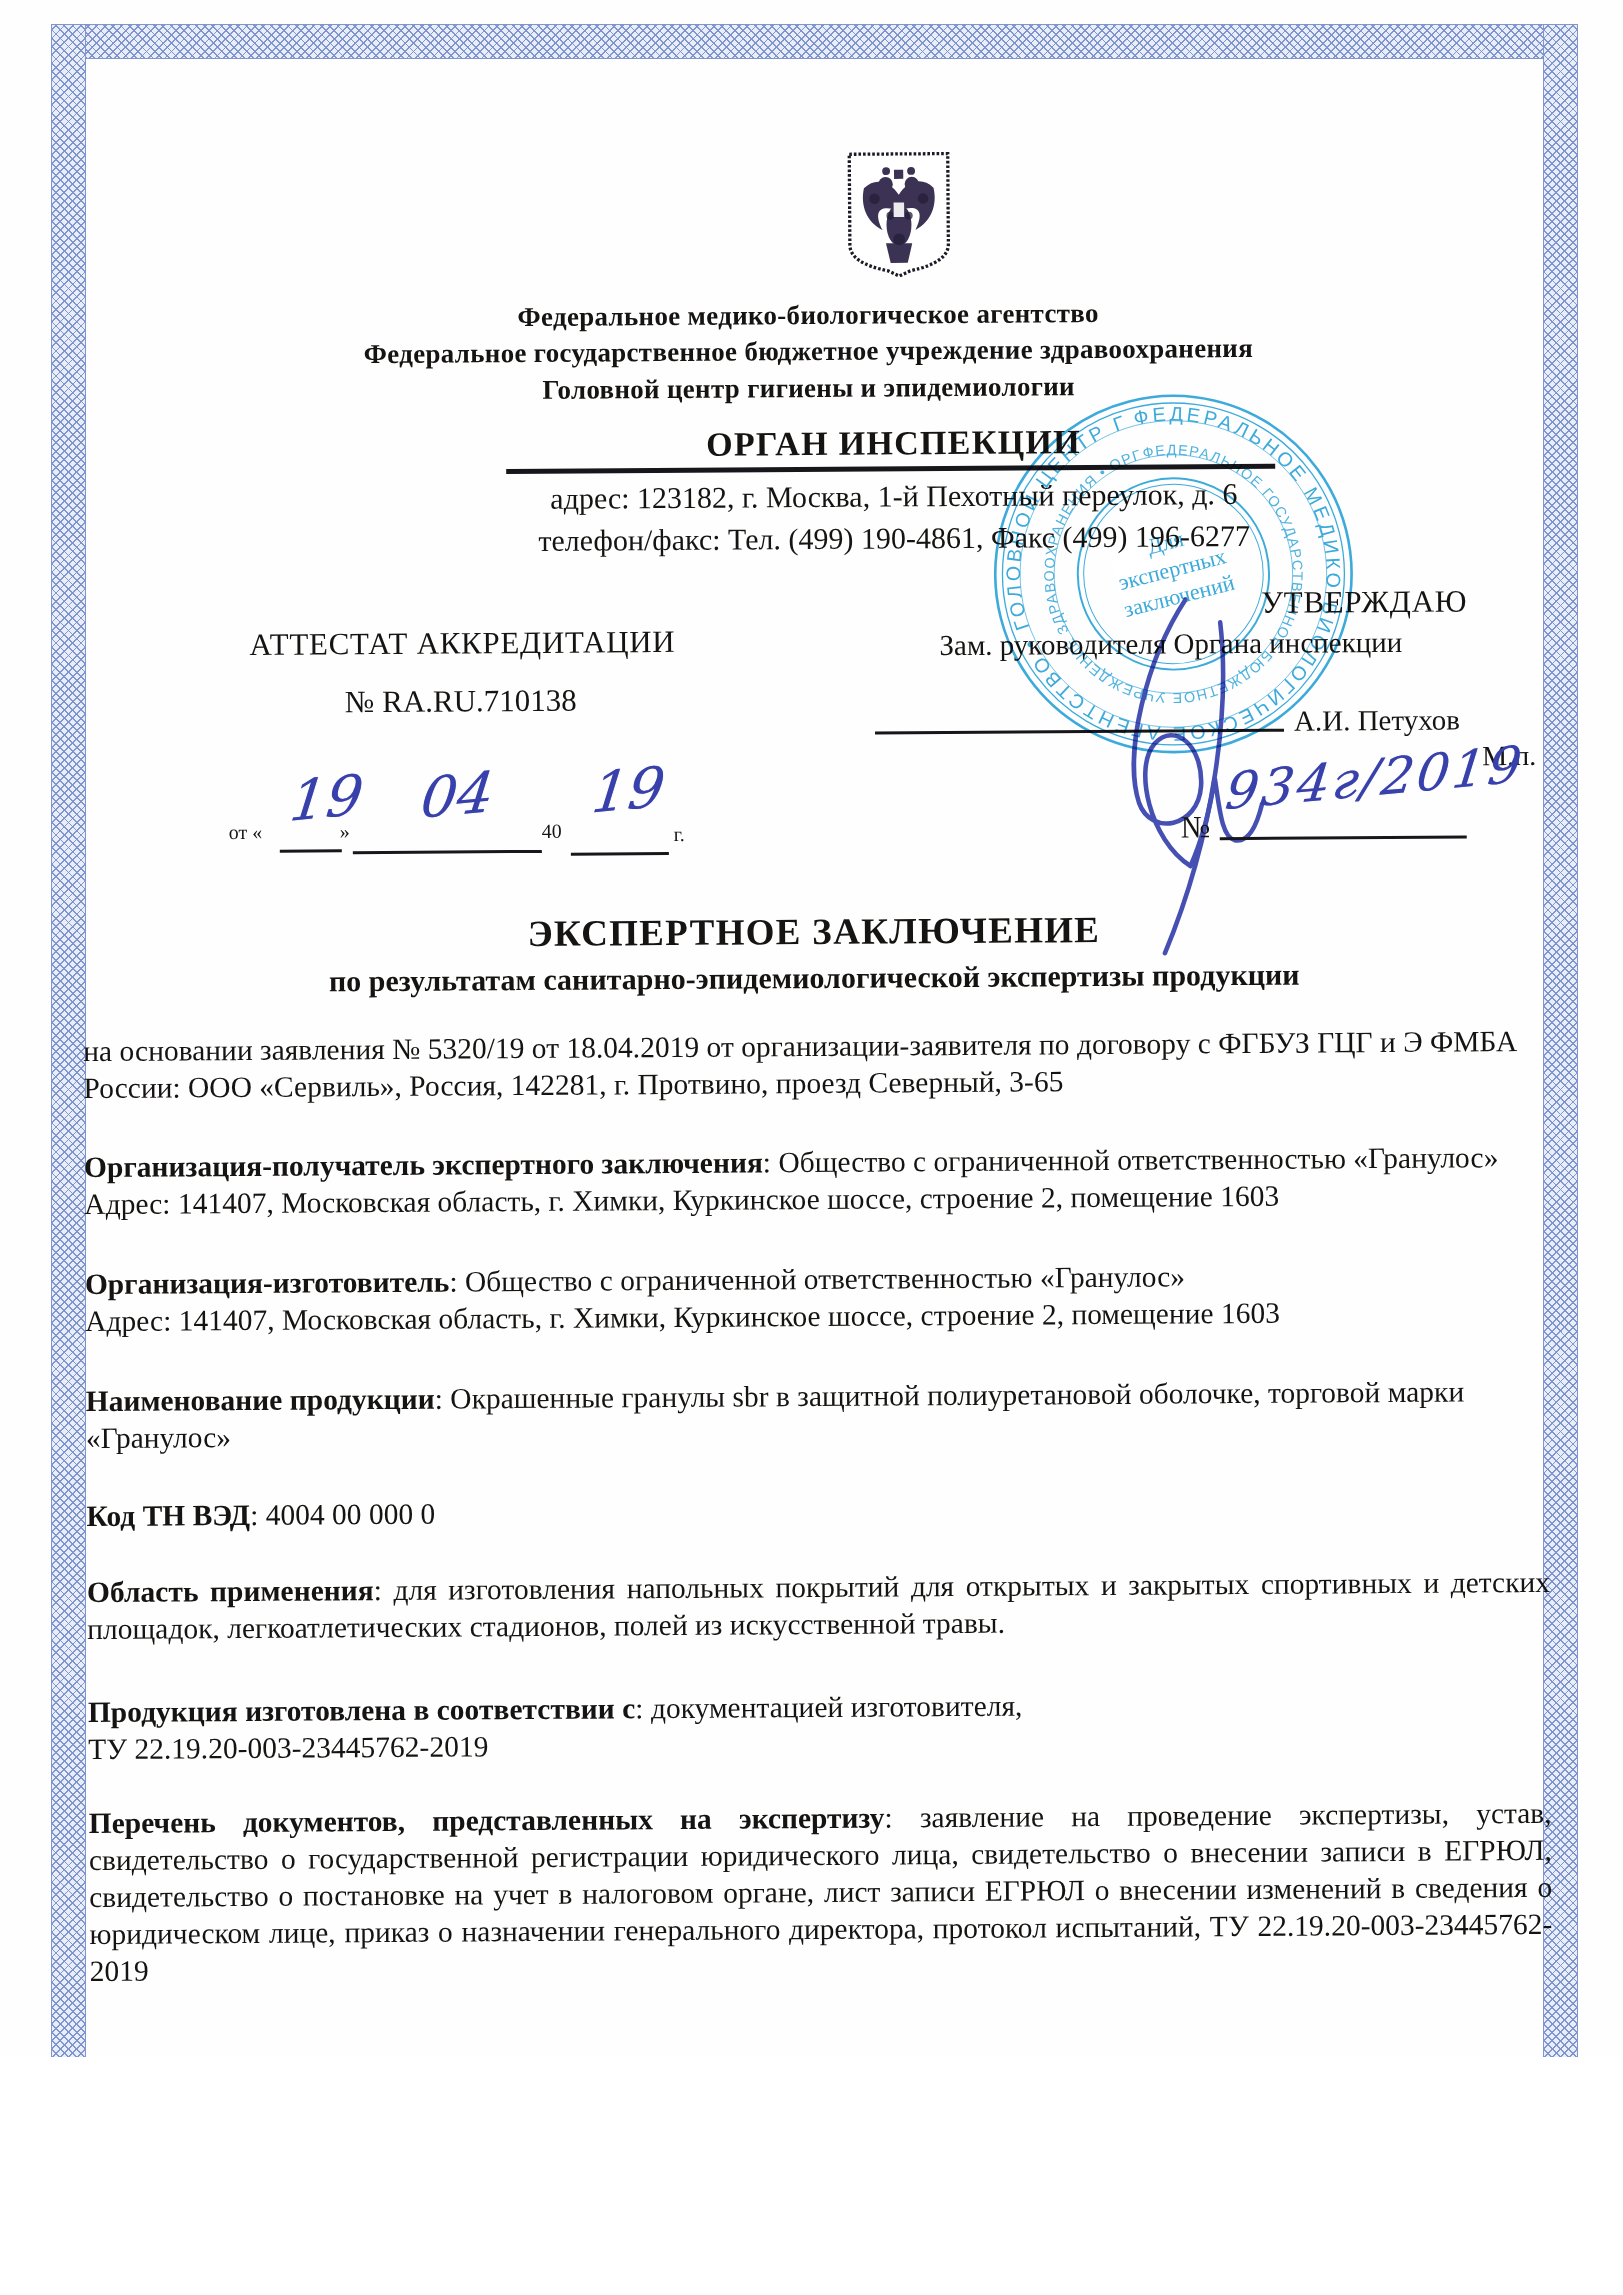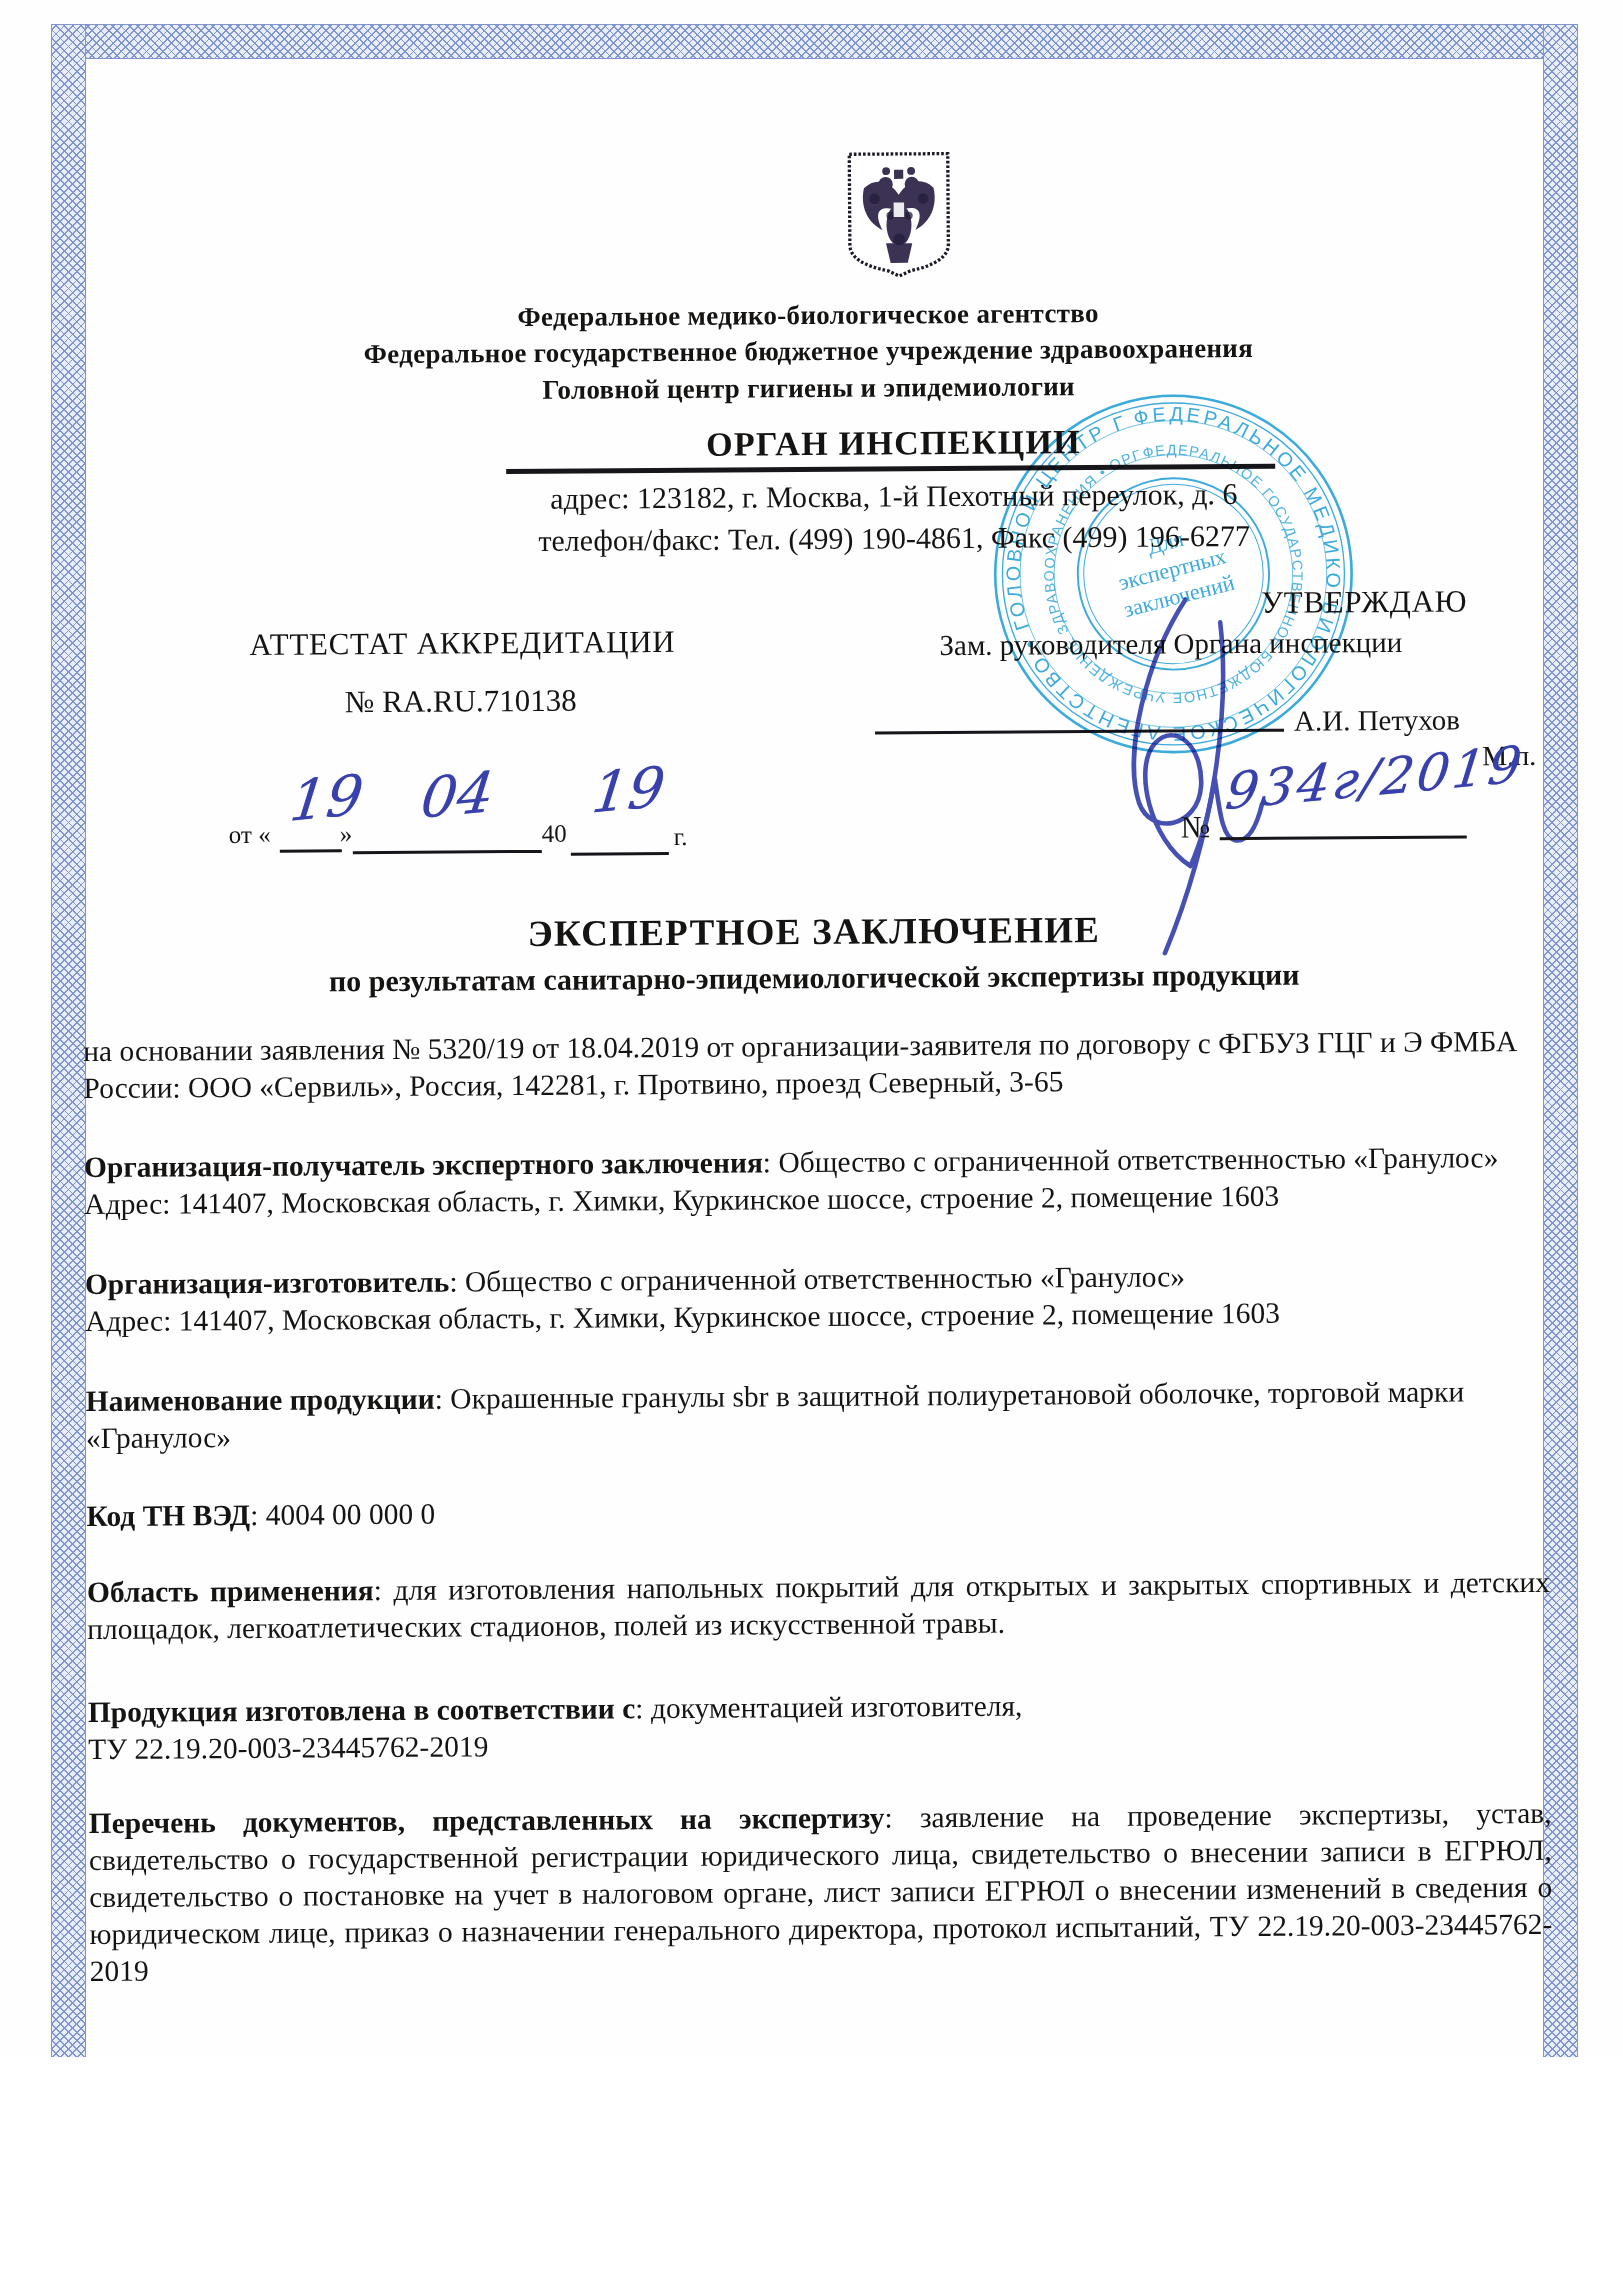--- a/index.html
+++ b/index.html
@@ -34,21 +34,21 @@
 
   #accr1{left:251px;top:623px;font-size:31px;letter-spacing:0.7px;white-space:nowrap;}
   #accr2{left:346px;top:681px;font-size:31px;white-space:nowrap;}
 
   #approve-label{left:1263px;top:588px;font-size:31px;letter-spacing:0.7px;white-space:nowrap;}
   #approver-title{left:941px;top:630px;font-size:29px;white-space:nowrap;}
   #sig-line{left:876px;top:732px;width:409px;height:3.3px;background:#17161a;}
   #approver-name{left:1295px;top:708px;font-size:29px;white-space:nowrap;}
   #seal-note{left:1483px;top:745px;font-size:28px;white-space:nowrap;}
 
-  .printed{font-size:25px;white-space:nowrap;}
+  .printed{font-size:20px;white-space:nowrap;}
   .hw{font-style:italic;color:#3740ab;font-family:"DejaVu Serif",serif;
       white-space:nowrap;transform:skewX(-12deg) rotate(-5deg);transform-origin:left bottom;
       text-shadow:0 0 0.7px rgba(55,64,171,.55);}
   .blank{height:2.6px;background:#17161a;}
 
   #date-prefix{left:229px;top:817px;} #date-close{left:340px;top:817px;}
   #date-century{left:542px;top:818px;} #date-suffix{left:674px;top:822px;}
   #hw-day{left:287px;top:765px;font-size:56px;}
   #hw-month{left:418px;top:763px;font-size:56px;}
   #hw-year{left:589px;top:759px;font-size:56px;}

